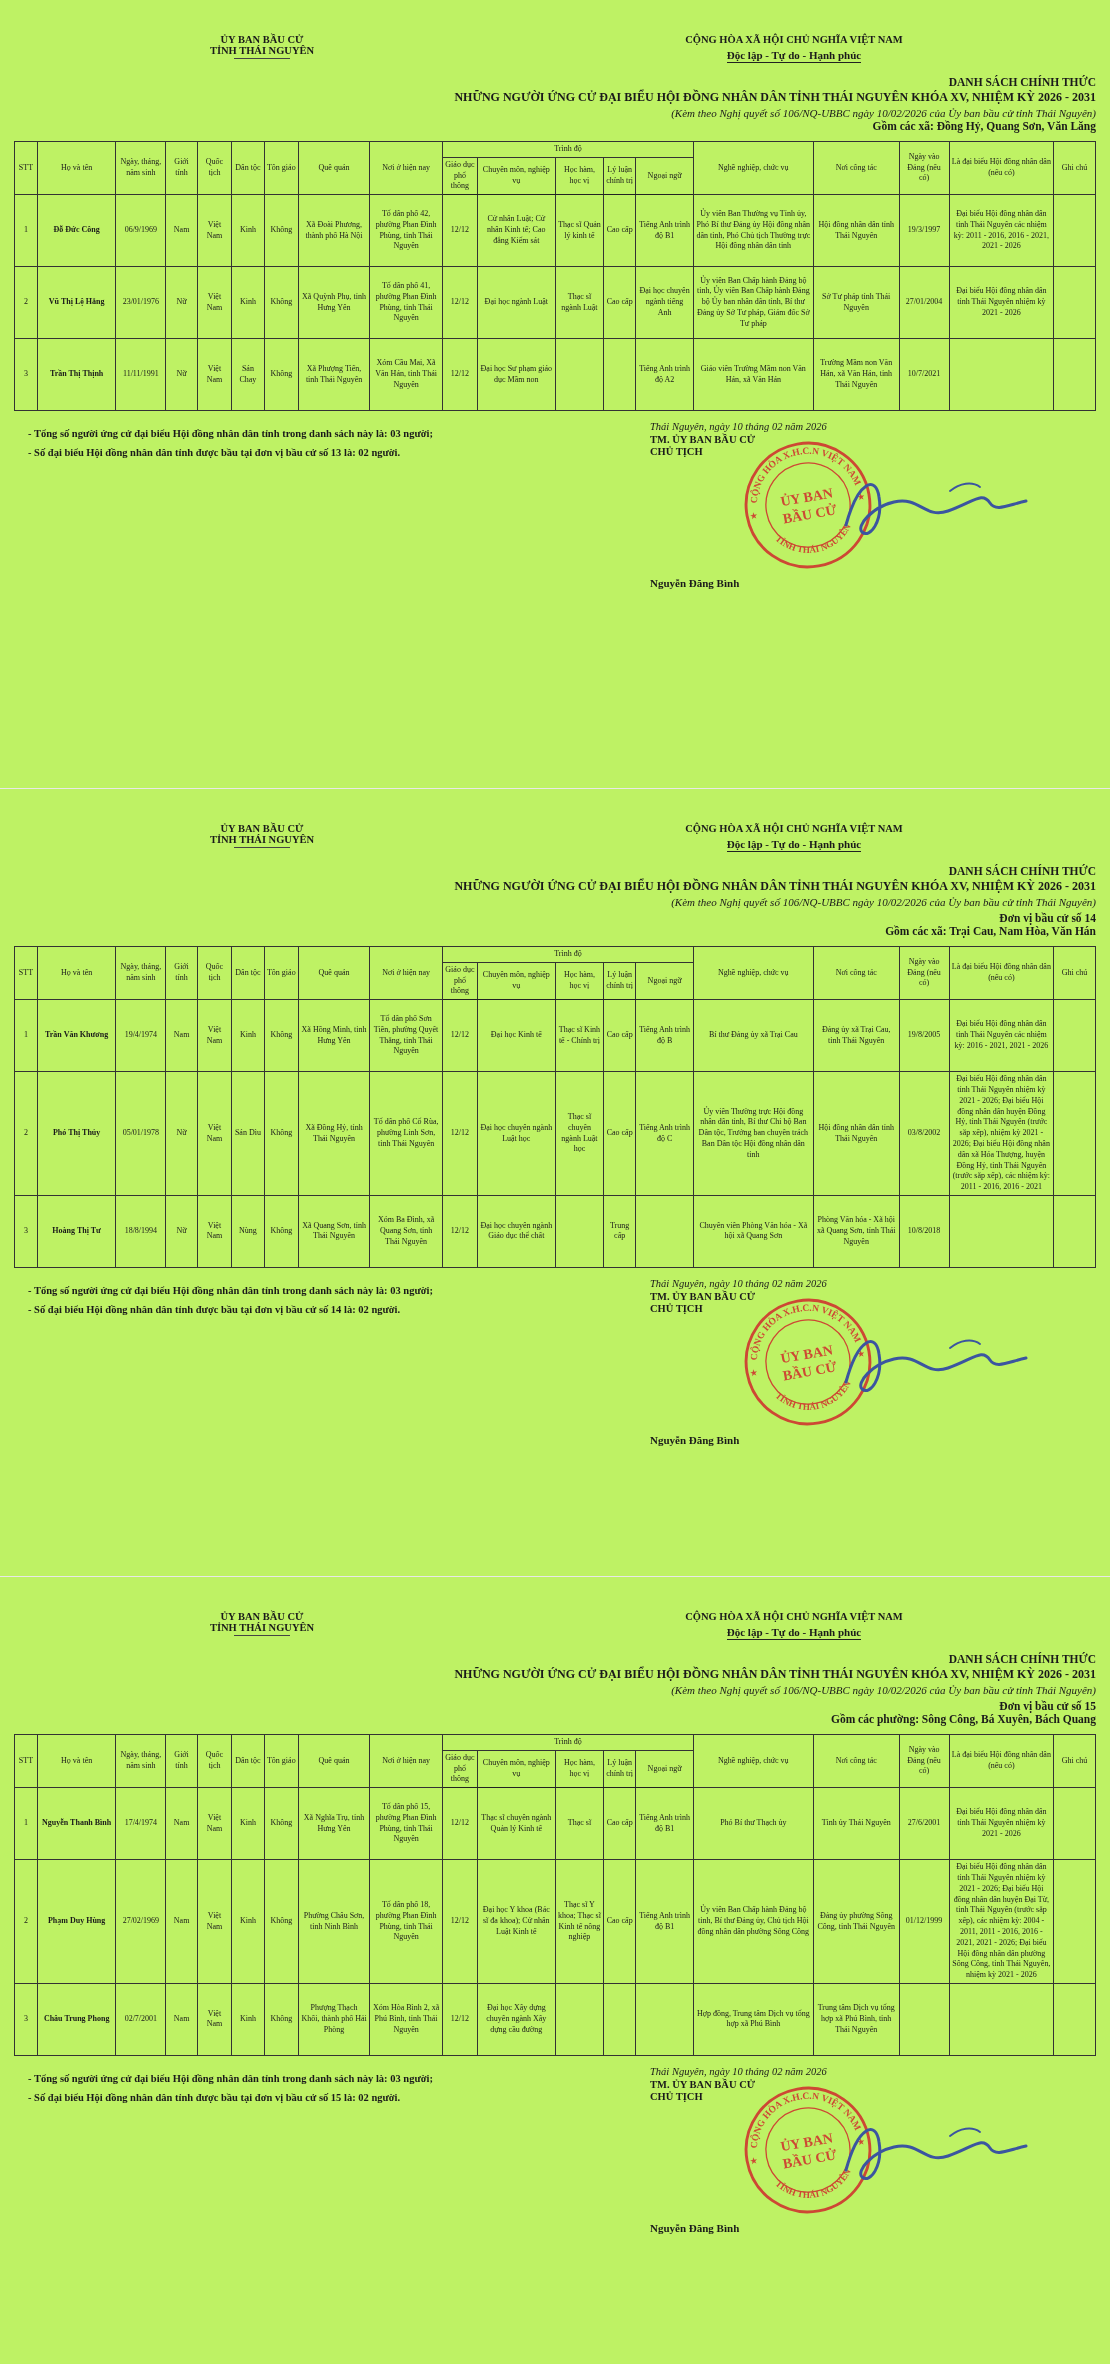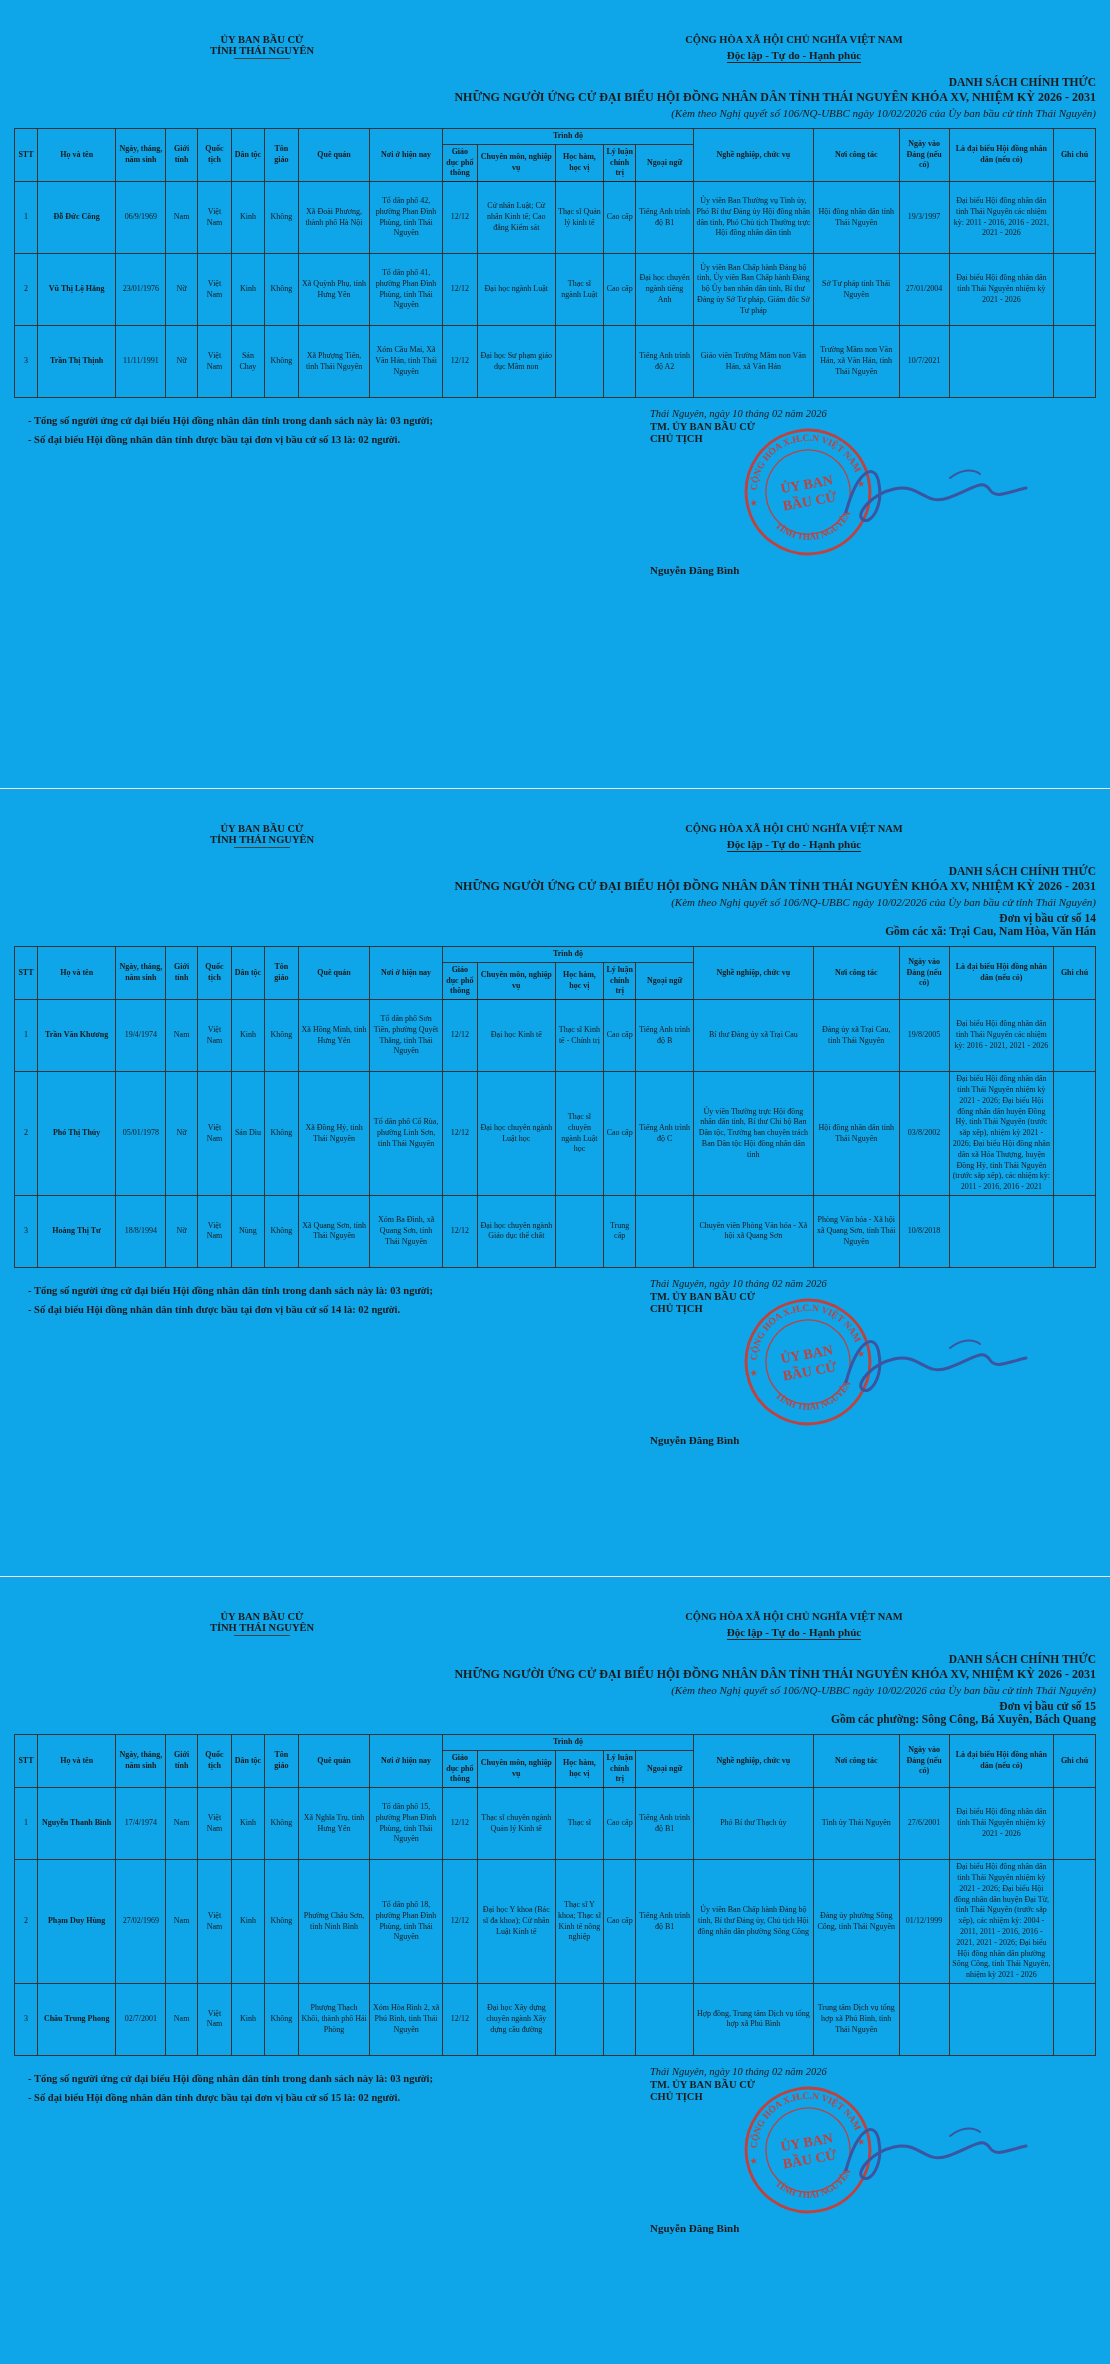--- a/index.html
+++ b/index.html
@@ -8,21 +8,21 @@
     background: #ffffff;
     font-family: "Liberation Serif", serif;
     color: #1a1a1a;
   }
   .page {
     width: 1110px;
     height: 788px;
     padding: 34px 14px 0 14px;
     overflow: hidden;
     position: relative;
-    background: #0ea5e9;
+    background: #bef264;
   }
   .page + .page { border-top: 1px solid #e8e8e8; }
 
   
   .hdr-row { display: flex; justify-content: space-between; align-items: flex-start; }
   .org-block { width: 260px; margin-left: 118px; text-align: center; }
   .org-line1 { font-weight: bold; font-size: 10.5px; }
   .org-line2 { font-weight: bold; font-size: 10.5px; }
   .org-underline { width: 56px; border-bottom: 1.2px solid #444; margin: 2px auto 0; }
   .nat-block { width: 420px; margin-right: 92px; text-align: center; }
@@ -41,21 +41,21 @@
   table.cand { width: 1082px; margin: 9px auto 0; border-collapse: collapse; table-layout: fixed; border: 1.6px solid #222; }
   table.cand th, table.cand td {
     border: 1px solid #333;
     font-size: 8px;
     line-height: 1.35;
     text-align: center;
     vertical-align: middle;
     padding: 2px 2px;
     word-wrap: break-word;
   }
-  table.cand thead th { font-weight: bold; font-size: 8px; }
+  table.cand thead th { font-weight: normal; font-size: 8px; }
   table.cand thead tr:last-child th { border-bottom: 1.6px solid #222; }
   table.cand tbody td { height: 72px; }
   table.cand td.c1 { font-weight: bold; }
 
   
   .page-footer { display: flex; margin-top: 10px; }
   .notes { flex: 1; padding-left: 14px; padding-top: 4px; }
   .note-line { font-weight: bold; font-size: 10.5px; line-height: 1.8; }
   .sign-block { width: 400px; margin-right: 46px; text-align: left; position: relative; height: 168px; }
   .date-line { font-style: italic; font-size: 10.5px; }
@@ -79,20 +79,21 @@
       <div class="nat-block">
         <div class="nat-line1">CỘNG HÒA XÃ HỘI CHỦ NGHĨA VIỆT NAM</div>
         <div><span class="nat-line2">Độc lập - Tự do - Hạnh phúc</span></div>
       </div>
     </div>
 
     <div class="title-block">
       <div class="title-1">DANH SÁCH CHÍNH THỨC</div>
       <div class="title-2">NHỮNG NGƯỜI ỨNG CỬ ĐẠI BIỂU HỘI ĐỒNG NHÂN DÂN TỈNH THÁI NGUYÊN KHÓA XV, NHIỆM KỲ 2026 - 2031</div>
       <div class="title-3">(Kèm theo Nghị quyết số 106/NQ-UBBC ngày 10/02/2026 của Ủy ban bầu cử tỉnh Thái Nguyên)</div>
+      <div class="scope-line">Gồm các xã: Đồng Hỷ, Quang Sơn, Văn Lăng</div>
     </div>
 
     <table class="cand">
       <colgroup>
         <col style="width:22px">
           <col style="width:75px">
           <col style="width:48px">
           <col style="width:30px">
         <col style="width:33px">
           <col style="width:31px">

